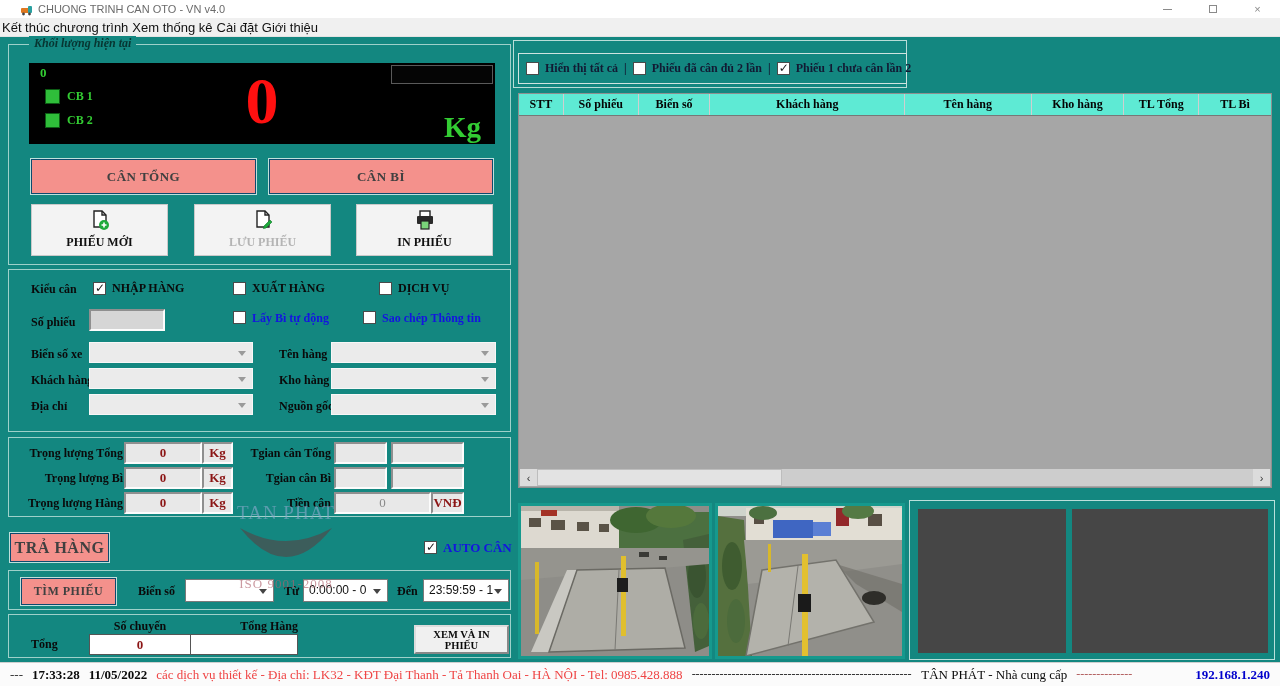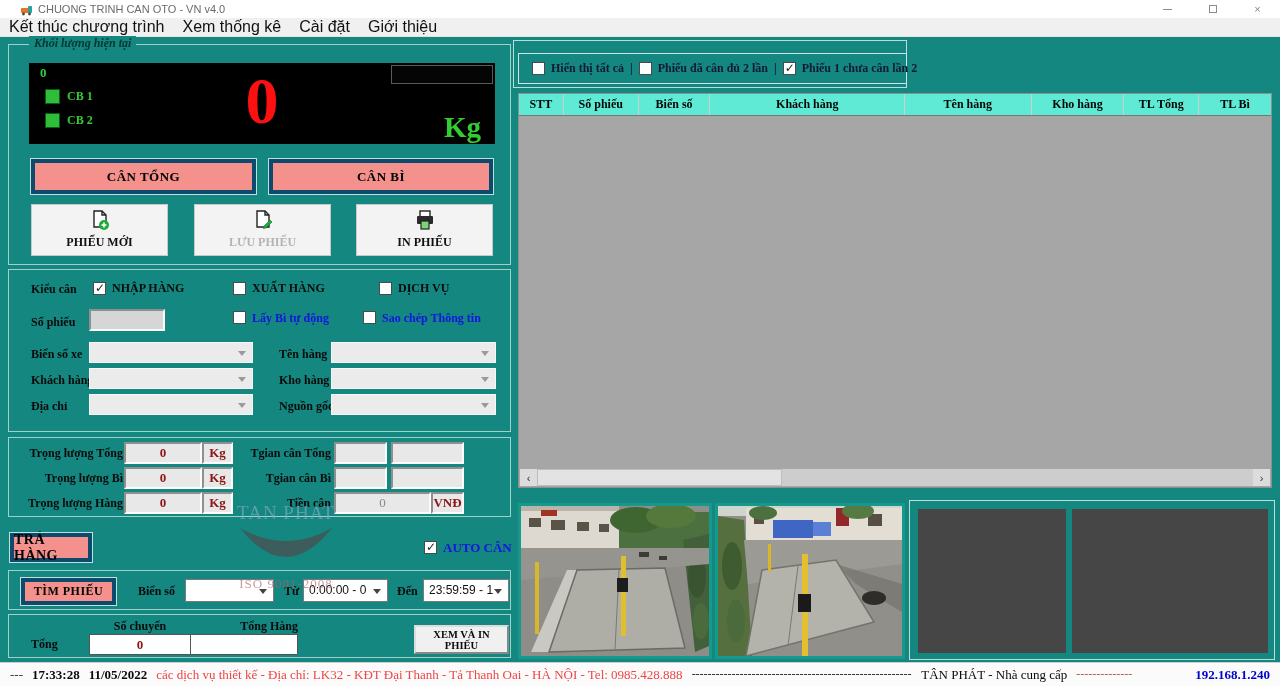--- a/index.html
+++ b/index.html
@@ -10,38 +10,38 @@
   
   .titlebar{position:absolute;left:0;top:0;width:1280px;height:18px;background:#ffffff;display:flex;align-items:center;padding-left:20px}
   .titlebar .apptitle{font-size:11px;color:#6b6b6b;margin-left:5px;flex:1;white-space:nowrap}
   .wctl{display:flex;height:18px}
   .wbtn{width:45px;height:18px;display:flex;align-items:center;justify-content:center;color:#8a8a8a;font-size:11px}
   .wbtn .maxbox{width:8px;height:8px;border:1px solid #8a8a8a}
   .wbtn .minline{width:9px;height:1px;background:#8a8a8a}
 
   
   .menubar{position:absolute;left:0;top:18px;width:1280px;height:19px;background:#f0f0f0;display:flex;align-items:center;border-bottom:1px solid #e3e3e3}
-  .menuitem{font-size:16px;color:#111;padding:0 9px;height:19px;display:flex;align-items:center;white-space:nowrap}
+  .menuitem{font-size:13px;color:#111;padding:0 2px;height:19px;display:flex;align-items:center;white-space:nowrap}
 
   
   .group{position:absolute;border:1px solid #9ed1ca}
   .glabel{position:absolute;top:-9px;left:20px;background:#138780;padding:0 5px;font:italic bold 12px "Liberation Serif",serif;color:#073531;white-space:nowrap}
 
   
   .display{position:absolute;left:20px;top:18px;width:466px;height:81px;background:#000}
   .disp-counter{position:absolute;left:11px;top:2px;font:bold 13px "Liberation Serif",serif;color:#33cc33}
   .disp-subbox{position:absolute;right:2px;top:2px;width:102px;height:19px;background:#050505;border:1px solid #5a5a5a}
   .cbrow{position:absolute;left:16px;display:flex;align-items:center}
   .cbsq{width:15px;height:15px;background:#2fbe3a;border:1px solid #0c5c14}
   .cblabel{margin-left:7px;font:bold 12px "Liberation Serif",serif;color:#33cc33}
   .bigzero{position:absolute;left:0;top:-6px;width:100%;text-align:center;font:bold 66px "Liberation Serif",serif;color:#ff1010;line-height:88px}
   .kgunit{position:absolute;right:14px;bottom:0px;font:bold 29px "Liberation Serif",serif;color:#33cc33}
 
   
-  .pinkbtn{background:#f4918c;border:4px solid #0c4a6e;outline:1px solid #bfe0db;color:#000000;font:bold 13px "Liberation Serif",serif;display:flex;align-items:center;justify-content:center;letter-spacing:.5px;position:absolute;cursor:default}
+  .pinkbtn{background:#f4918c;border:1px solid #0c4a6e;outline:1px solid #bfe0db;color:#404040;font:bold 13px "Liberation Serif",serif;display:flex;align-items:center;justify-content:center;letter-spacing:.5px;position:absolute;cursor:default}
   .graybtn{background:#f3f3f3;border:1px solid #c9c9c9;color:#101010;font:bold 12px "Liberation Serif",serif;display:flex;flex-direction:column;align-items:center;justify-content:center;gap:3px;position:absolute}
   .graybtn.disabled{color:#b4b4b4}
   .btnicon{width:24px;height:22px}
 
   
   .flabel{position:absolute;font:bold 12px "Liberation Serif",serif;color:#0a0a0a;white-space:nowrap}
   .cbx{position:absolute;width:13px;height:13px;background:#fff;border:1px solid #4a4a4a}
   .cbx.checked::after{content:"✓";position:absolute;left:1px;top:-2px;font:bold 12px "DejaVu Sans",sans-serif;color:#1c1c1c}
   .cbxlabel{position:absolute;font:bold 12px "Liberation Serif",serif;color:#0a0a0a;white-space:nowrap}
   .cbxlabel.blue{color:#1414e0}
@@ -51,21 +51,21 @@
   .combo.white .chev{border-top-color:#444}
   .combo .cval{position:absolute;left:5px;top:3px;font:12px "Liberation Sans",sans-serif;color:#111;white-space:nowrap}
   .sunken{position:absolute;background:#e8e8e8;border-top:2px solid #8f8f8f;border-left:2px solid #8f8f8f;border-bottom:2px solid #fcfcfc;border-right:2px solid #fcfcfc}
   .sunken.darker{background:#d6d6d6}
   .fieldval{width:100%;height:100%;display:flex;align-items:center;justify-content:center;font:bold 13px "Liberation Serif",serif;color:#8b1414}
   .fieldval.gray{color:#8a8a8a;font-weight:normal}
   .rlabel{position:absolute;text-align:right;font:bold 12px "Liberation Serif",serif;color:#0a0a0a;white-space:nowrap}
 
   
   .tabedge{position:absolute;left:513px;top:40px;width:394px;height:48px;border:1px solid #b9ddd8}
-  .filterbar{position:absolute;left:518px;top:53px;width:389px;height:31px;border:1px solid #cfe4e0;display:flex;align-items:center;padding-left:13px;gap:6px}
+  .filterbar{position:absolute;left:518px;top:53px;width:389px;height:31px;border:1px solid #cfe4e0;display:flex;align-items:center;padding-left:7px;gap:6px}
   .filterbar .fcb{position:relative;width:13px;height:13px;background:#fff;border:1px solid #4a4a4a;flex:none}
   .filterbar .fcb.checked::after{content:"✓";position:absolute;left:1px;top:-2px;font:bold 12px "DejaVu Sans",sans-serif;color:#1c1c1c}
   .filterbar .flbl{font:bold 12px "Liberation Serif",serif;color:#121a33;white-space:nowrap}
   .filterbar .fsep{font:bold 12px "Liberation Serif",serif;color:#121a33}
 
   .tablewrap{position:absolute;left:518px;top:93px;width:754px;height:395px;background:#a6a6a6;border:1px solid #8f8f8f}
   .thead{display:flex;height:22px;background:#5eead4;border-bottom:1px solid #777}
   .th{display:flex;align-items:center;justify-content:center;font:bold 12px "Liberation Serif",serif;color:#050505;border-right:1px solid #cfcfcf;height:100%;white-space:nowrap}
   .th:nth-child(1){width:45px}.th:nth-child(2){width:75px}.th:nth-child(3){width:72px}
   .th:nth-child(4){width:195px}.th:nth-child(5){width:127px}.th:nth-child(6){width:93px}
@@ -254,21 +254,21 @@
   </div>
   <span class="rlabel" style="left:224px;top:58px;width:98px">Tiền cân</span>
   <div class="sunken" style="left:325px;top:54px;width:97px;height:22px">
     <div class="fieldval gray">0</div>
   </div>
   <div class="sunken" style="left:422px;top:54px;width:33px;height:22px">
     <div class="fieldval">VNĐ</div>
   </div>
 </div>
 
-<div class="pinkbtn" style="left:10px;top:533px;width:82px;height:29px;font-size:14px">TRẢ HÀNG</div>
+<div class="pinkbtn" style="left:10px;top:533px;width:99px;height:29px;font-size:16px">TRẢ HÀNG</div>
 <span class="cbx checked" style="left:424px;top:541px"></span>
 <span class="cbxlabel blue" style="left:443px;top:540px;font-size:13px">AUTO CÂN</span>
 
 <div class="group" style="left:8px;top:570px;width:503px;height:40px">
   <div class="pinkbtn" style="left:12px;top:7px;width:95px;height:27px;font-size:12px">TÌM PHIẾU</div>
   <span class="flabel" style="left:129px;top:13px">Biển số</span>
   <div class="combo white" style="left:176px;top:8px;width:89px;height:23px">
     <span class="cval"></span>
     <span class="chev" style="top:9px"></span>
   </div>

